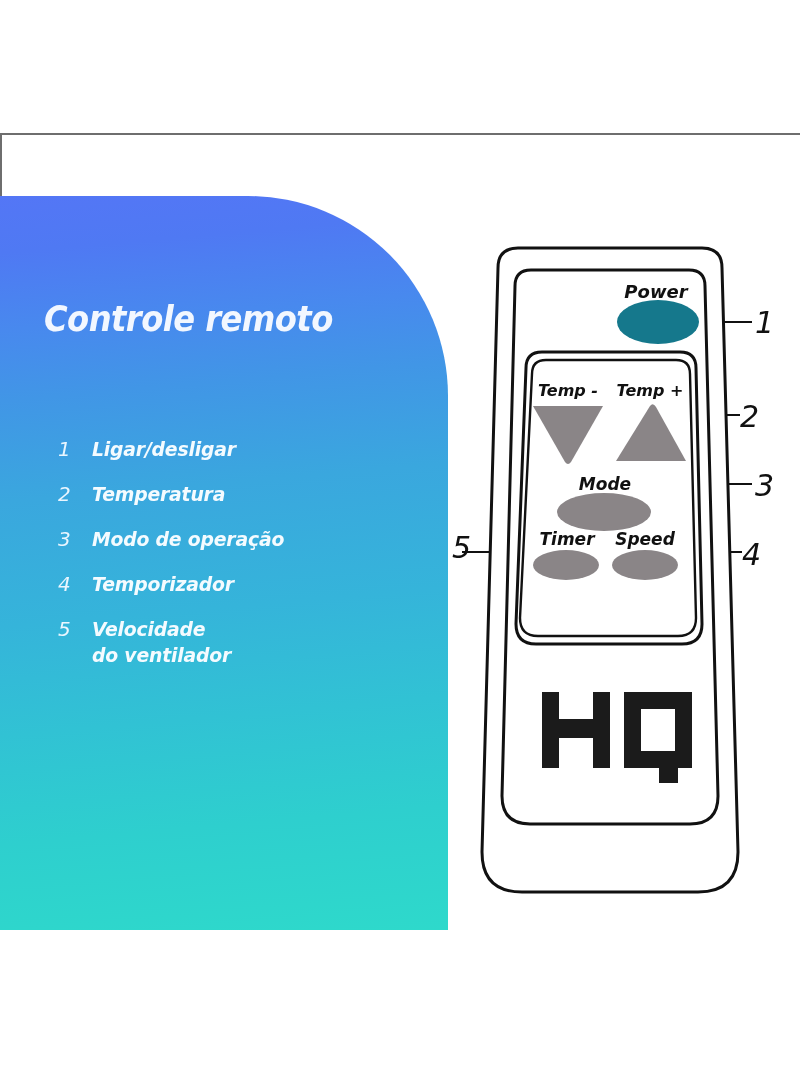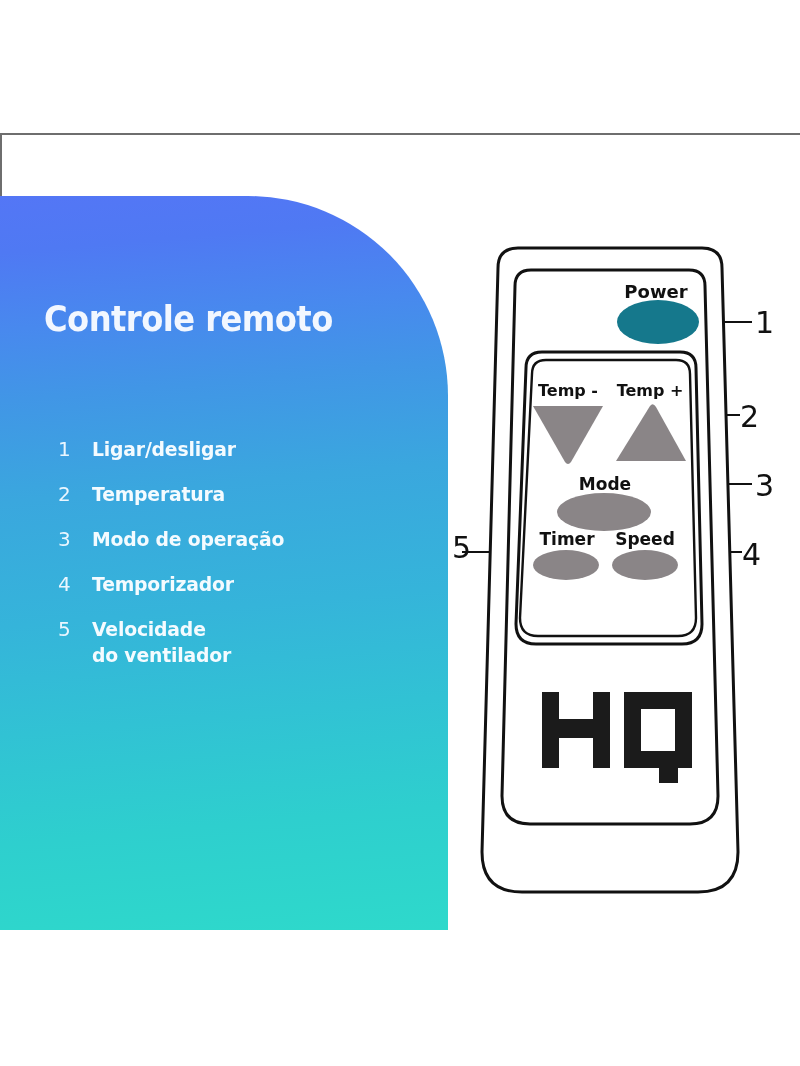--- a/index.html
+++ b/index.html
@@ -9,20 +9,21 @@
   }
   body {
     font-family: "Liberation Sans", sans-serif;
   }
   #stage {
     position: relative;
     width: 800px;
     height: 1066px;
     background: #ffffff;
     overflow: hidden;
+    font-style: italic;
   }
 
   
   #frame-top {
     position: absolute;
     left: 0;
     top: 133px;
     width: 800px;
     height: 2px;
     background: #6e6e6e;

